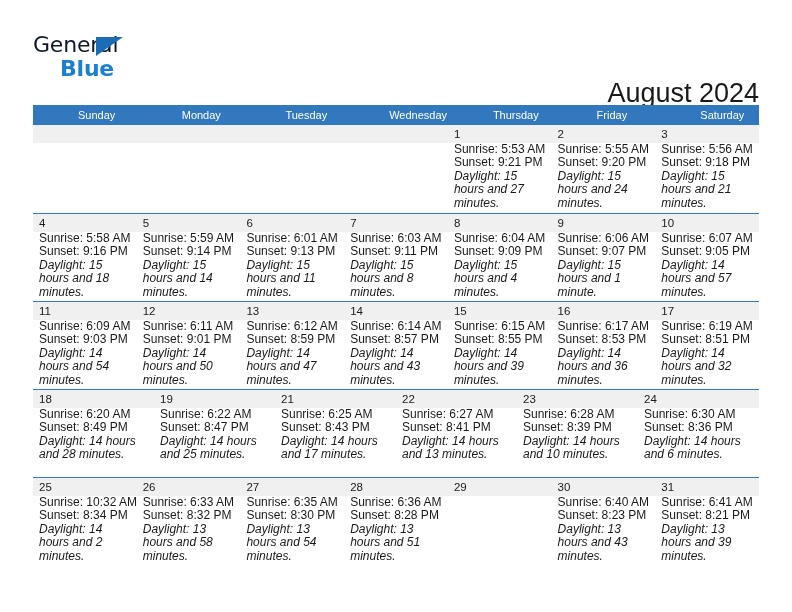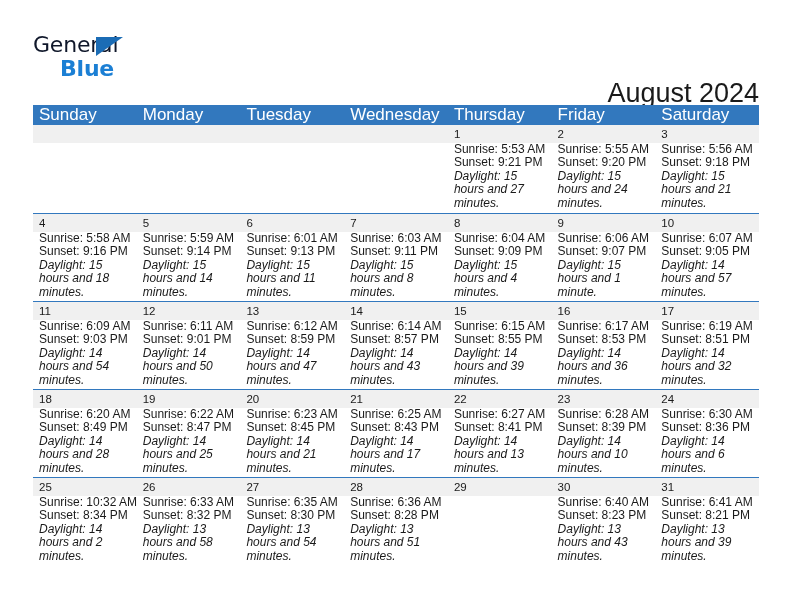--- a/index.html
+++ b/index.html
@@ -100,25 +100,26 @@
   }
 
   .dow-row {
     display: flex;
     background: #3278be;
     height: 20px;
   }
   .dow {
     flex: 1 1 0;
     color: #ffffff;
-    font-size: 17px;
+    font-size: 11px;
     line-height: 20px;
     padding-left: 6px;
     box-sizing: border-box;
     white-space: nowrap;
+    margin-left: 39px;
   }
 
   .week {
     display: flex;
     border-top: 1px solid #3278be;
     height: 88px;
     box-sizing: border-box;
   }
   .week:first-of-type {
     border-top: none;
@@ -357,28 +358,20 @@
           </div>
           <div class="cell">
             <div class="daynum">19</div>
             <div class="info">
               <div>Sunrise: 6:22 AM</div>
               <div>Sunset: 8:47 PM</div>
               <div class="wrapline">Daylight: 14 hours and 25 minutes.</div>
             </div>
           </div>
           <div class="cell">
-            <div class="daynum">20</div>
-            <div class="info">
-              <div>Sunrise: 6:23 AM</div>
-              <div>Sunset: 8:45 PM</div>
-              <div class="wrapline">Daylight: 14 hours and 21 minutes.</div>
-            </div>
-          </div>
-          <div class="cell">
             <div class="daynum">21</div>
             <div class="info">
               <div>Sunrise: 6:25 AM</div>
               <div>Sunset: 8:43 PM</div>
               <div class="wrapline">Daylight: 14 hours and 17 minutes.</div>
             </div>
           </div>
           <div class="cell">
             <div class="daynum">22</div>
             <div class="info">

